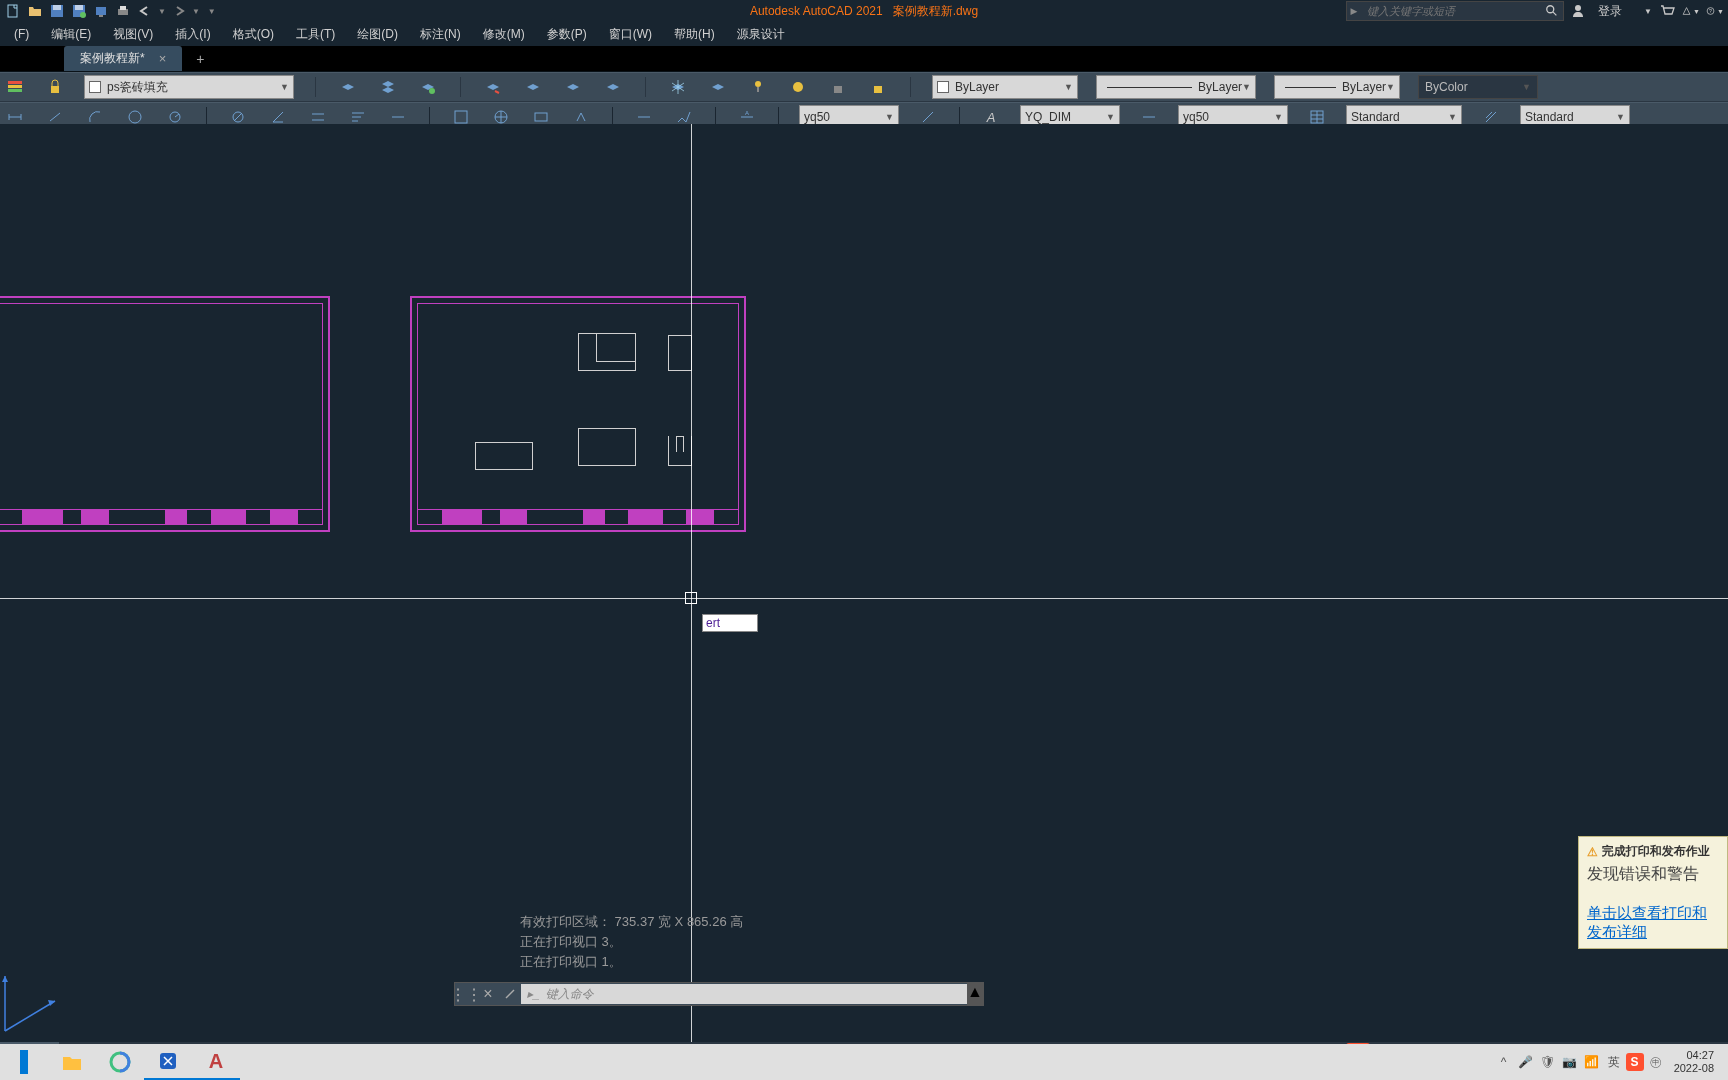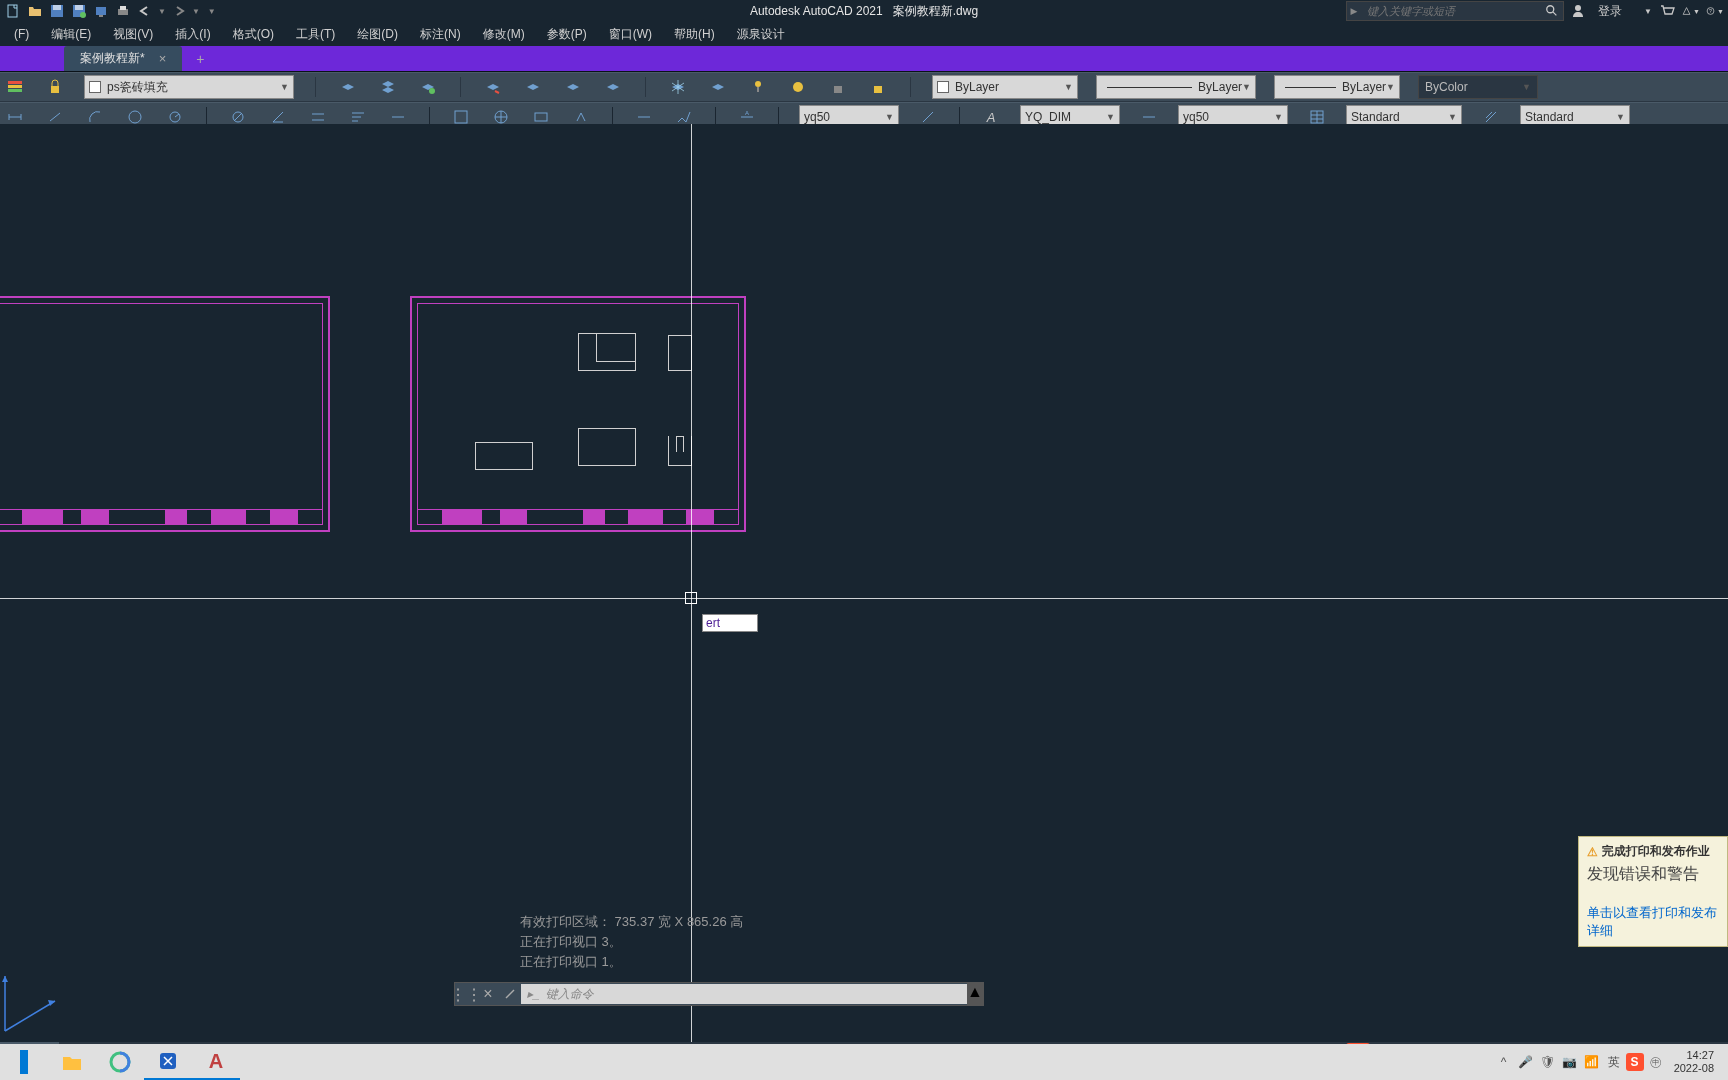--- a/index.html
+++ b/index.html
@@ -1,31 +1,31 @@
 <!DOCTYPE html>
 <html><head>
 <meta charset="utf-8">
 <style>
 *{margin:0;padding:0;box-sizing:border-box;font-family:"Microsoft YaHei",Arial,sans-serif;user-select:none}
 body{width:1728px;height:1080px;background:#182530;overflow:hidden;position:relative}
 .title-bar{height:22px;background:#182530;display:flex;align-items:center;padding:0 4px;position:relative}
 .qat{display:flex;gap:4px;align-items:center}
 .qat-btn{width:18px;height:18px;display:flex;align-items:center;justify-content:center;cursor:pointer}
 .qat-btn svg{width:16px;height:16px}
-.title-center{position:absolute;left:50%;transform:translateX(-50%);color:#e5e5e5;font-size:12px}
+.title-center{position:absolute;left:50%;transform:translateX(-50%);color:#f97316;font-size:12px}
 .title-right{position:absolute;right:4px;display:flex;align-items:center;gap:6px}
 .search-wrap{display:flex;align-items:center;background:#2a3642;border:1px solid #444;height:20px}
 .search-arrow{width:14px;height:18px;background:#2a3642;display:flex;align-items:center;justify-content:center;color:#888;font-size:9px}
 .search-box{width:180px;height:18px;background:#2a3642;color:#888;font-size:11px;padding:0 6px;border:none;font-style:italic;outline:none}
 .search-icon{width:22px;height:18px;display:flex;align-items:center;justify-content:center;color:#c8c8c8}
 .login-btn{display:flex;align-items:center;gap:12px;color:#c8c8c8;font-size:12px;cursor:pointer}
 .icon-small{width:18px;height:18px;display:flex;align-items:center;justify-content:center;color:#c8c8c8;cursor:pointer}
 .menu-bar{height:24px;background:#182530;display:flex;align-items:center;padding:0 4px;gap:2px}
 .menu-item{padding:2px 10px;color:#d0d0d0;font-size:12px;cursor:pointer}
-.tab-bar{height:26px;background:#6d28d9;display:flex;align-items:center;padding:0 4px;border-bottom:1px solid #0a1218}
+.tab-bar{height:26px;background:#000000;display:flex;align-items:center;padding:0 4px;border-bottom:1px solid #0a1218}
 .file-tab{padding:4px 16px;background:#364c5f;color:#e0e0e0;font-size:12px;position:relative;margin-left:60px;border-radius:3px 3px 0 0;display:flex;align-items:center;gap:6px}
 .tab-close{margin-left:8px;color:#aaa;cursor:pointer;font-size:13px}
 .tab-add{width:24px;height:24px;display:flex;align-items:center;justify-content:center;color:#aaa;cursor:pointer;margin-left:6px;font-size:14px}
 .toolbar{height:30px;background:#3b4a57;display:flex;align-items:center;padding:0 4px;gap:18px;border-top:1px solid #4a5a68;border-bottom:1px solid #2a3642}
 .tbtn{width:22px;height:22px;display:flex;align-items:center;justify-content:center;cursor:pointer;color:#c8c8c8;position:relative}
 .tbtn svg{width:18px;height:18px}
 .layer-sel{display:flex;align-items:center;height:24px;background:#d8d8d8;border:1px solid #888;min-width:210px;font-size:12px;padding:0 4px;color:#333}
 .layer-swatch{width:12px;height:12px;border:1px solid #666;margin-right:6px;background:#fff}
 .layer-dd{margin-left:auto;color:#555;font-size:9px}
 .combo{display:flex;align-items:center;height:24px;background:#d8d8d8;border:1px solid #888;font-size:12px;padding:0 4px;color:#333;min-width:100px}
@@ -47,21 +47,21 @@
 .ucs{position:absolute;bottom:10px;left:0}
 .cmdhist{position:absolute;bottom:74px;left:520px;color:#9a9a9a;font-size:13px;line-height:20px}
 .cmdline-wrap{position:absolute;bottom:40px;left:454px;width:530px;height:24px;display:flex;align-items:center;background:#3b4a57;border:1px solid #555}
 .cmd-icon{width:22px;height:22px;display:flex;align-items:center;justify-content:center;color:#aaa}
 .cmd-input{flex:1;height:20px;background:#d8d8d8;color:#888;font-size:12px;padding:0 6px;font-style:italic;display:flex;align-items:center;gap:6px}
 .cmd-scroll{width:16px;height:22px;background:#555}
 .notif{position:absolute;right:0;top:712px;width:150px;background:#f5f2dc;border:1px solid #c0b880;padding:6px 8px;font-size:12px}
 .notif-title{display:flex;align-items:center;gap:4px;font-weight:bold;color:#333;margin-bottom:4px}
 .notif-warn{color:#e8a030}
 .notif-body{color:#444;font-size:16px;margin-bottom:19px}
-.notif-link{color:#0066cc;font-size:13px;cursor:pointer}
+.notif-link{color:#0066cc;text-decoration:underline;font-size:15px;cursor:pointer}
 .layout-tabs{position:absolute;bottom:16px;left:0;height:22px;background:#2a3642;display:flex;align-items:center;width:660px}
 .ltab{padding:3px 14px;color:#bbb;font-size:12px;cursor:pointer}
 .ltab.active{background:#4a5a68;color:#fff}
 .ltab-add{padding:3px 8px;color:#aaa;cursor:pointer}
 .status-bar{position:absolute;bottom:16px;left:660px;right:0;height:22px;background:#2a3642;display:flex;align-items:center;padding:0 6px;color:#aaa;font-size:11px;justify-content:flex-end}
 .status-txt{margin-right:auto}
 .sbtn{width:22px;height:20px;display:flex;align-items:center;justify-content:center;cursor:pointer;color:#9fb8d0}
 .ime-badge{width:24px;height:20px;background:#ff5030;color:#fff;display:flex;align-items:center;justify-content:center;font-size:13px;font-weight:bold;border-radius:3px}
 .taskbar{position:absolute;bottom:0;left:0;right:0;height:36px;background:#e0e0e0;display:flex;align-items:center}
 .task-item{width:48px;height:36px;display:flex;align-items:center;justify-content:center;cursor:pointer}
@@ -597,17 +597,17 @@
   <div class="sys-tray">
     <div class="tray-icon">^</div>
     <div class="tray-icon">🎤</div>
     <div class="tray-icon">🛡</div>
     <div class="tray-icon">📷</div>
     <div class="tray-icon">📶</div>
     <div class="tray-icon">英</div>
     <div class="tray-icon" style="background:#ff5030;color:#fff;border-radius:3px;width:18px;height:18px;font-weight:bold">S</div>
     <div class="tray-icon">㊥</div>
     <div class="tray-time">
-      <div>14:27</div>
+      <div>04:27</div>
       <div>2022-08</div>
     </div>
   </div>
 </div>
 
 </body></html>

